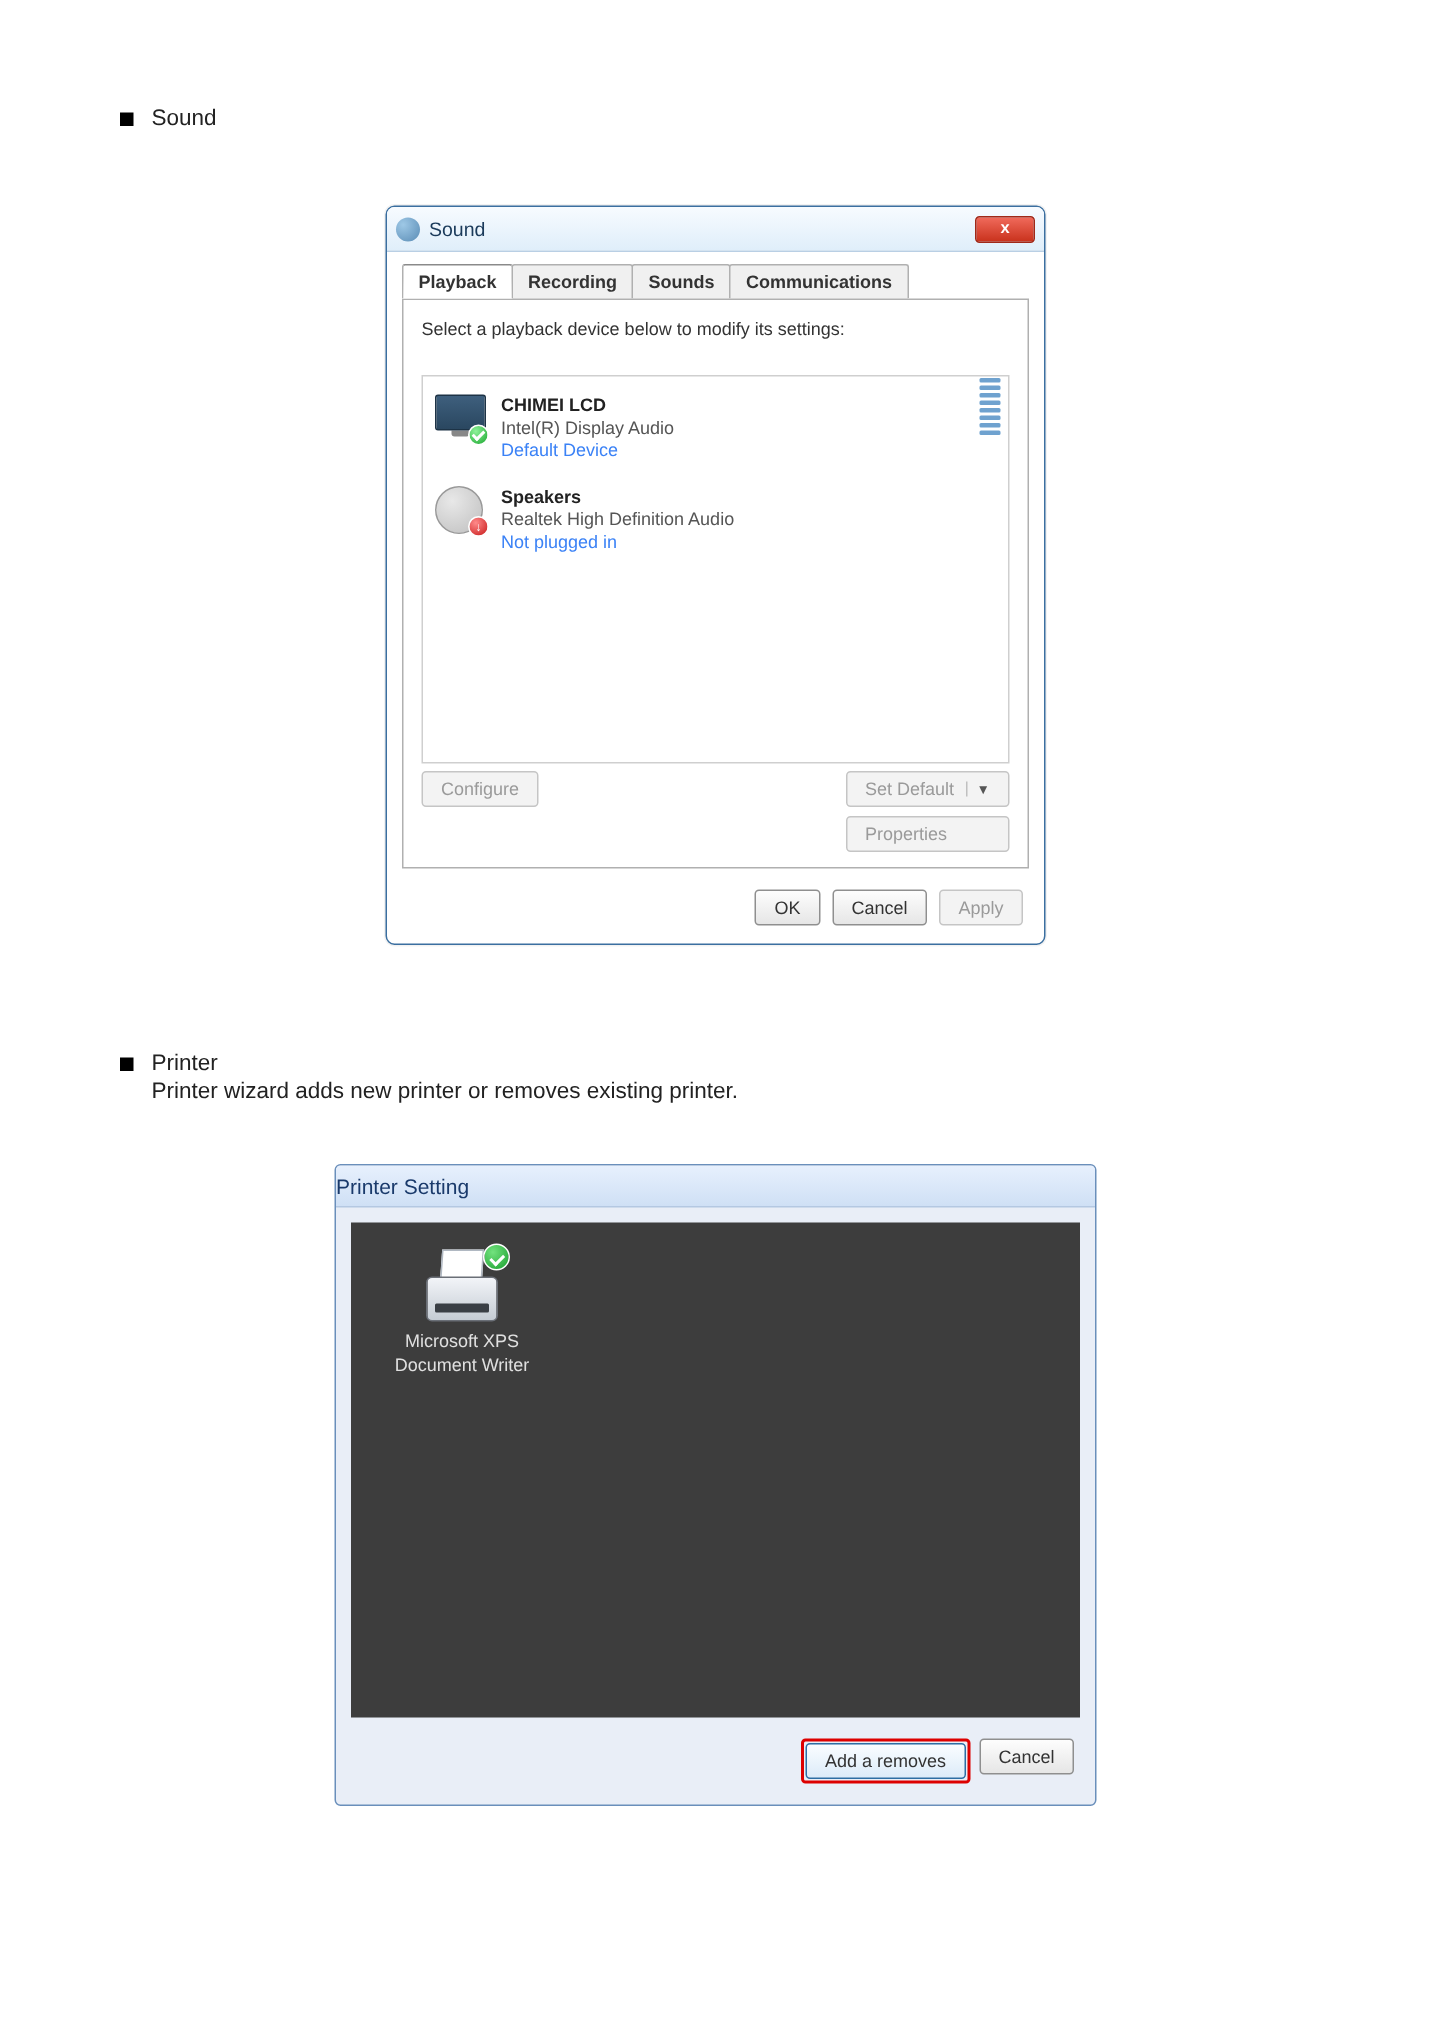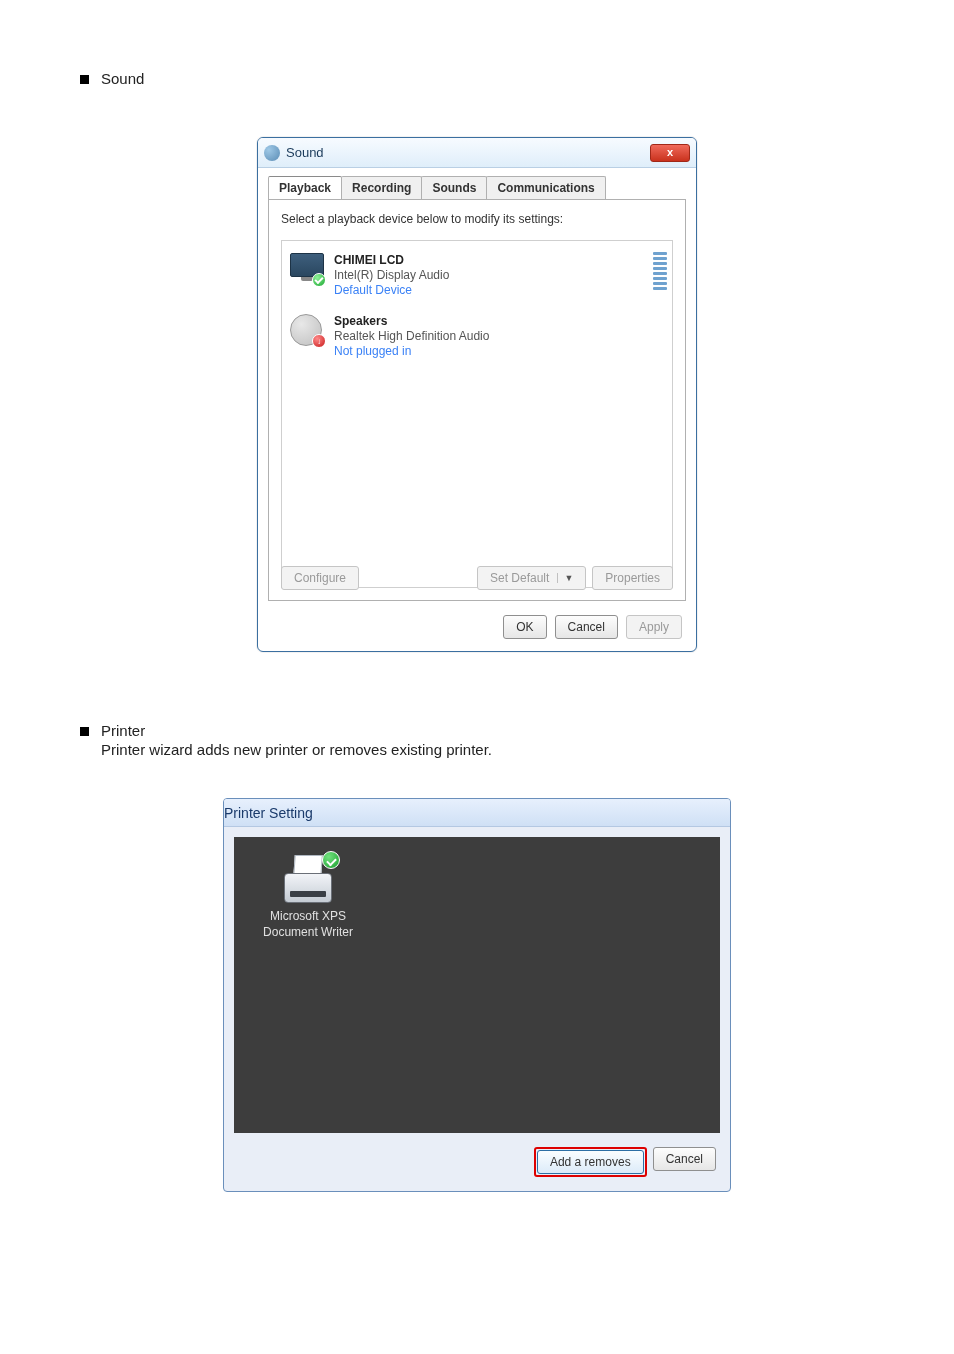--- a/index.html
+++ b/index.html
@@ -82,24 +82,24 @@
   }
   .tab-body {
     border: 1px solid #b0b0b0;
     margin: 0 10px 8px 10px;
     padding: 12px;
     min-height: 380px;
     position: relative;
     font-size: 12px;
     color: #333;
   }
-  .tab-desc { margin-bottom: 14px; }
+  .tab-desc { margin-bottom: 24px; }
   .device-list {
     border: 1px solid #cfcfcf;
-    height: 348px;
+    height: 259px;
     padding: 8px 6px;
     overflow: hidden;
   }
   .device-item {
     display: flex;
     gap: 10px;
     padding: 4px 2px;
     margin-bottom: 8px;
   }
   .device-icon {
@@ -183,21 +183,21 @@
     height: 28px;
     background: linear-gradient(#e7f0fd,#cfe0f5);
     padding: 0 0;
     display:flex; align-items:center;
     border-bottom:1px solid #b4c8e2;
   }
   .printer-title { font-size:14px; color:#1a3a6b; }
   .printer-body {
     margin:10px;
     background:#3d3d3d;
-    height: 296px;
+    height: 330px;
     padding: 18px 14px;
     color:#e0e0e0;
     font-size:12px;
   }
   .printer-item { text-align:center; width:120px; }
   .printer-icon {
     width:56px; height:48px; margin:0 auto 6px auto;
     position:relative;
   }
   .printer-icon .body {
@@ -299,21 +299,21 @@
           <div class="device-sub">Realtek High Definition Audio</div>
           <div class="device-status">Not plugged in</div>
         </div>
       </div>
     </div>
 
     <div class="btn-row-inner">
       <div>
         <button class="win-btn disabled">Configure</button>
       </div>
-      <div style="display:flex; gap:6px;">
+      <div style="display:flex; gap:6px;flex-direction:column;">
         <button class="win-btn disabled">
           <span>Set Default</span>
           <span class="dropdown-arrow">▼</span>
         </button>
         <button class="win-btn disabled">Properties</button>
       </div>
     </div>
   </div>
 
   <div class="dialog-footer">

